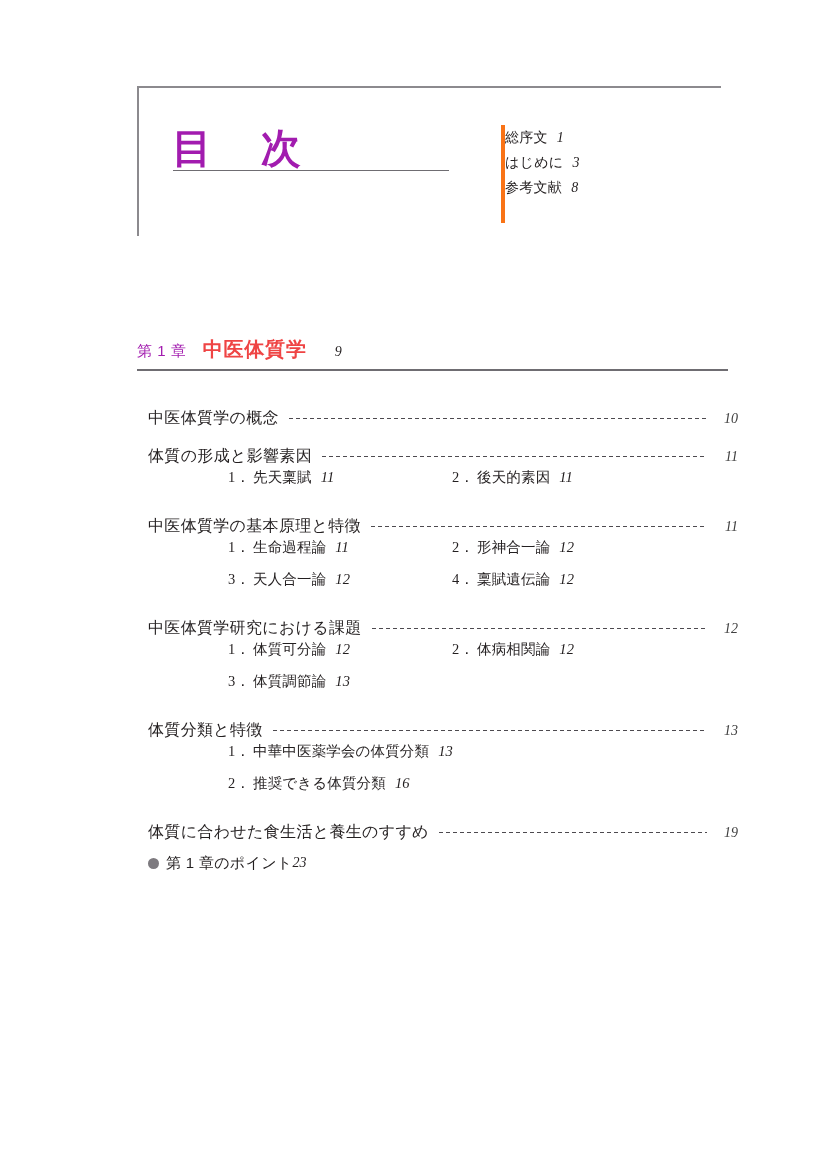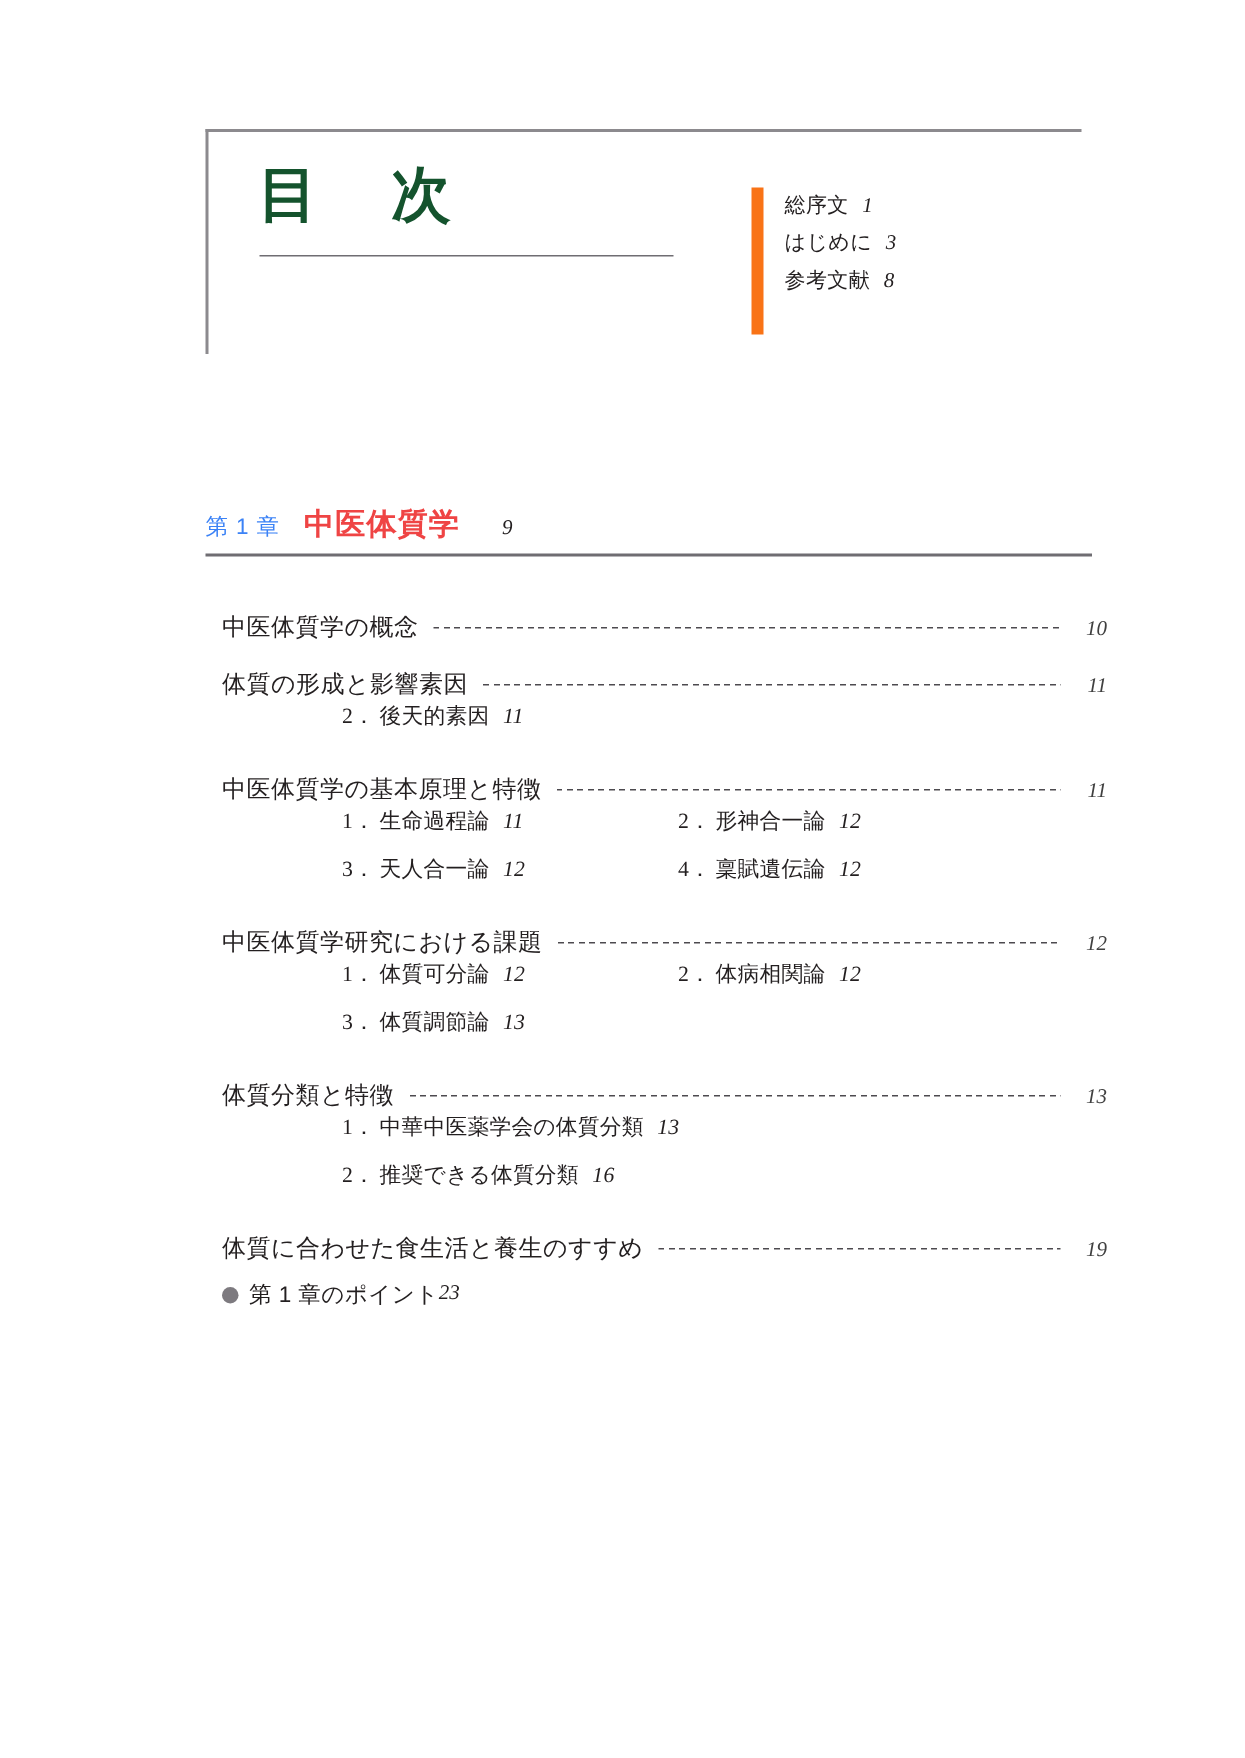--- a/index.html
+++ b/index.html
@@ -36,45 +36,44 @@
     box-sizing: border-box;
   }
   .masthead-inner {
     position: relative;
     width: 100%;
     height: 100%;
   }
   .toc-title {
     position: absolute;
     left: 33px;
-    top: 22px;
+    top: 40px;
     font-family: "Liberation Sans", "DejaVu Sans", sans-serif;
     font-size: 40px;
     font-weight: 700;
     letter-spacing: 0.22em;
     line-height: 1;
-    color: #14532d;
+    color: #a21caf;
     white-space: pre;
   }
   .title-rule {
     position: absolute;
     left: 34px;
     top: 82px;
     width: 276px;
     height: 1px;
     background: #6f6d72;
   }
 
   
   .frontmatter {
     position: absolute;
     left: 362px;
     top: 37px;
-    padding-left: 14px;
-    border-left: 8px solid #f97316;
+    border-left: 4px solid #f97316;
     box-sizing: border-box;
     height: 98px;
   }
   .fm-row {
     font-family: "Liberation Serif", "DejaVu Serif", serif;
     font-size: 14px;
     line-height: 25px;
     color: #231f20;
     white-space: nowrap;
   }
@@ -95,21 +94,21 @@
   .chapter-line {
     display: flex;
     align-items: baseline;
     padding-bottom: 6px;
   }
   .chapter-no {
     font-family: "Liberation Sans", "DejaVu Sans", sans-serif;
     font-size: 15px;
     font-weight: 400;
     letter-spacing: 0.04em;
-    color: #3b82f6;
+    color: #a21caf;
   }
   .chapter-name {
     font-family: "Liberation Sans", "DejaVu Sans", sans-serif;
     font-size: 20px;
     font-weight: 700;
     letter-spacing: 0.04em;
     color: #ef4444;
     margin-left: 16px;
   }
   .chapter-page {
@@ -272,20 +271,21 @@
     </div>
 
     <div class="entry">
       <div class="entry-line">
         <span class="entry-label">体質の形成と影響素因</span>
         <span class="leader"></span>
         <span class="entry-page">11</span>
       </div>
     </div>
     <div class="subrow">
+      <span class="subitem col1"><span class="sub-num">1．</span><span>先天稟賦</span><span class="sub-page">11</span></span>
       <span class="subitem col2"><span class="sub-num">2．</span><span>後天的素因</span><span class="sub-page">11</span></span>
     </div>
 
     <div class="entry">
       <div class="entry-line">
         <span class="entry-label">中医体質学の基本原理と特徴</span>
         <span class="leader"></span>
         <span class="entry-page">11</span>
       </div>
     </div>

